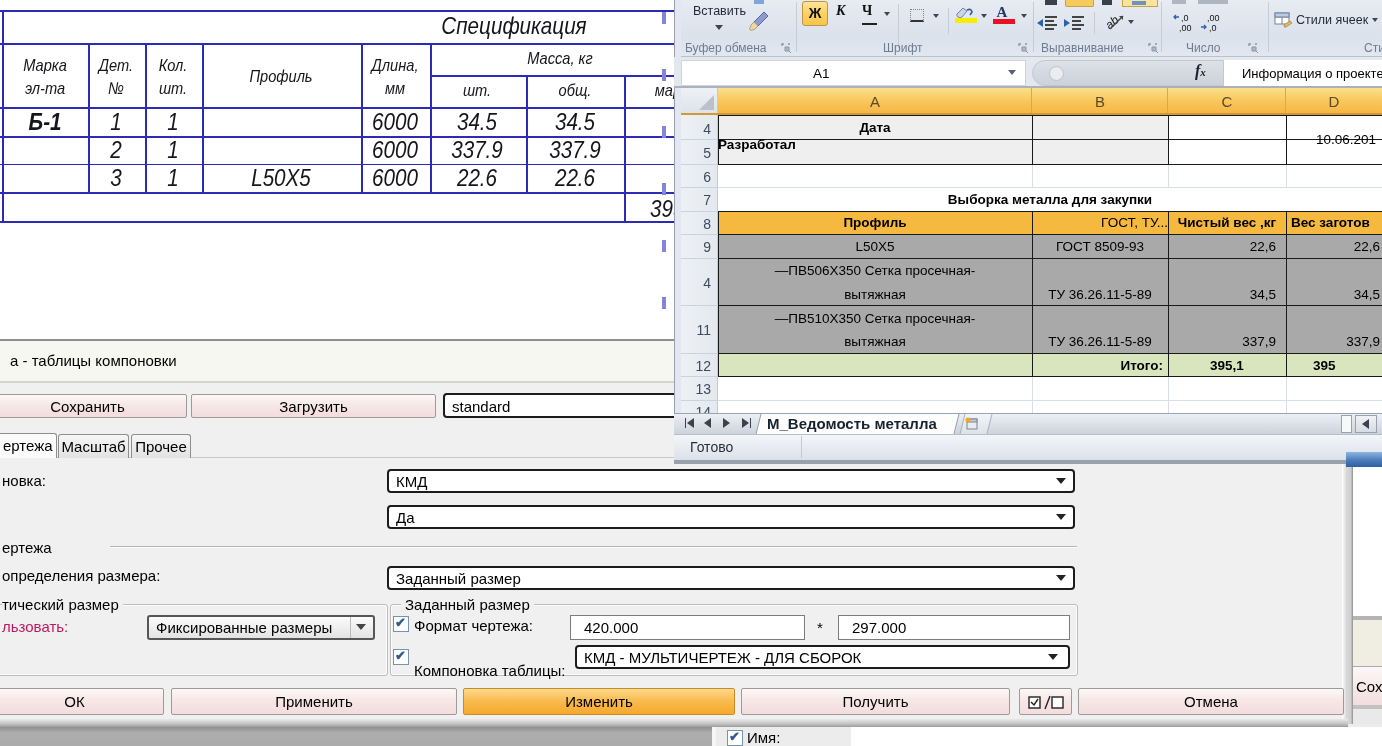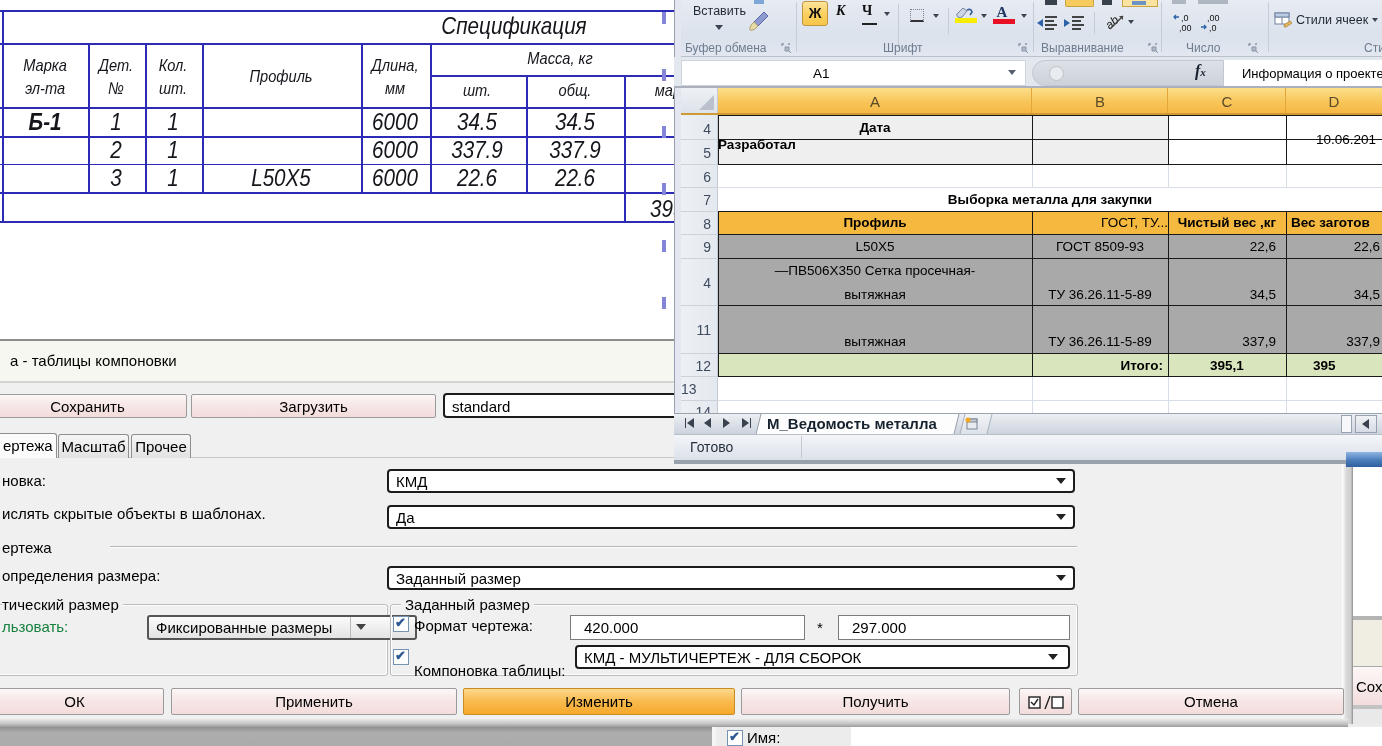--- a/index.html
+++ b/index.html
@@ -117,40 +117,39 @@
   <div class="a" style="left:58px;top:434px;width:71px;height:24px;box-sizing:border-box;border:1px solid #8e8e8e;border-bottom:none;border-radius:3px 3px 0 0;background:linear-gradient(180deg,#f6f6f6,#e2e2e2);font-size:15px;text-align:center;line-height:23px">Масштаб</div>
   <div class="a" style="left:131px;top:434px;width:60px;height:24px;box-sizing:border-box;border:1px solid #8e8e8e;border-bottom:none;border-radius:3px 3px 0 0;background:linear-gradient(180deg,#f6f6f6,#e2e2e2);font-size:15px;text-align:center;line-height:23px">Прочее</div>
   <div class="a" style="left:-20px;top:433px;width:77px;height:25px;box-sizing:border-box;border:1px solid #8e8e8e;border-bottom:none;border-radius:3px 3px 0 0;background:#fbfbfb;font-size:15px;line-height:24px;padding-left:22px">ертежа</div>
 
   <div class="lb" style="left:2px;top:472px">новка:</div>
   <div class="cmb" style="left:387px;top:469px;width:688px;height:24px">
         <span>КМД</span>
       </div>
   <div class="arr" style="left:1056px;top:478px"></div>
 
-  <div class="lb" style="left:2px;top:505px">ислять скрытые объекты в шаблонах.</div>
   <div class="cmb" style="left:387px;top:505px;width:688px;height:24px">
         <span>Да</span>
       </div>
   <div class="arr" style="left:1056px;top:514px"></div>
 
   <div class="lb" style="left:2px;top:539px">ертежа</div>
   <div class="a" style="left:110px;top:546px;width:967px;height:1px;background:#b5b5b5"></div>
   <div class="a" style="left:110px;top:547px;width:967px;height:1px;background:#fdfdfd"></div>
 
   <div class="lb" style="left:2px;top:567px">определения размера:</div>
   <div class="cmb" style="left:387px;top:566px;width:688px;height:24px">
         <span>Заданный размер</span>
       </div>
   <div class="arr" style="left:1056px;top:575px"></div>
 
   <div class="a" style="left:-20px;top:604px;width:408px;height:72px;box-sizing:border-box;border:1px solid #bcbcbc;border-radius:3px;box-shadow:inset 0 0 0 1px #fdfdfd"></div>
   <div class="lb" style="left:2px;top:596px;background:#f0f0f0;padding-right:4px">тический размер</div>
-  <div class="lb" style="left:2px;top:618px;color:#15803d">льзовать:</div>
-  <div class="a" style="left:147px;top:615px;width:270px;height:25px;box-sizing:border-box;border:2px solid #565656;border-radius:3px;background:linear-gradient(180deg,#fbfbfb,#e3e3e3);font-size:15px;line-height:21px;padding-left:7px;white-space:nowrap;overflow:hidden">Фиксированные размеры</div>
+  <div class="lb" style="left:2px;top:618px;color:#be185d">льзовать:</div>
+  <div class="a" style="left:147px;top:615px;width:228px;height:25px;box-sizing:border-box;border:2px solid #565656;border-radius:3px;background:linear-gradient(180deg,#fbfbfb,#e3e3e3);font-size:15px;line-height:21px;padding-left:7px;white-space:nowrap;overflow:hidden">Фиксированные размеры</div>
   <div class="a" style="left:350px;top:617px;width:1px;height:21px;background:#bbb"></div>
   <div class="arr" style="left:356px;top:624px;border-top-color:#444"></div>
 
   <div class="a" style="left:390px;top:604px;width:688px;height:72px;box-sizing:border-box;border:1px solid #bcbcbc;border-radius:3px;box-shadow:inset 0 0 0 1px #fdfdfd"></div>
   <div class="lb" style="left:401px;top:596px;background:#f0f0f0;padding:0 4px">Заданный размер</div>
   <div class="chk" style="left:393px;top:616px"></div>
   <div class="lb" style="left:414px;top:617px">Формат чертежа:</div>
   <div class="a" style="left:570px;top:615px;width:235px;height:25px;box-sizing:border-box;border:1px solid #7c7c7c;background:#fff;font-size:15px;line-height:23px;padding-left:13px">420.000</div>
   <div class="lb" style="left:817px;top:619px">*</div>
   <div class="a" style="left:838px;top:615px;width:232px;height:25px;box-sizing:border-box;border:1px solid #7c7c7c;background:#fff;font-size:15px;line-height:23px;padding-left:13px">297.000</div>
@@ -315,21 +314,21 @@
   <div class="a" style="left:7px;top:115px;width:37px;height:298px;background:linear-gradient(90deg,#edf0f4,#e4e9ef);border-right:1px solid #c3cad5;box-sizing:border-box"></div>
   <div class="a xt" style="left:7px;top:121px;width:30px;text-align:right;font-size:14px;color:#3e4b5e">4</div>
   <div class="a xt" style="left:7px;top:145px;width:30px;text-align:right;font-size:14px;color:#3e4b5e">5</div>
   <div class="a xt" style="left:7px;top:169px;width:30px;text-align:right;font-size:14px;color:#3e4b5e">6</div>
   <div class="a xt" style="left:7px;top:192px;width:30px;text-align:right;font-size:14px;color:#3e4b5e">7</div>
   <div class="a xt" style="left:7px;top:216px;width:30px;text-align:right;font-size:14px;color:#3e4b5e">8</div>
   <div class="a xt" style="left:7px;top:239px;width:30px;text-align:right;font-size:14px;color:#3e4b5e">9</div>
   <div class="a xt" style="left:7px;top:275px;width:30px;text-align:right;font-size:14px;color:#3e4b5e">4</div>
   <div class="a xt" style="left:7px;top:322px;width:30px;text-align:right;font-size:14px;color:#3e4b5e">11</div>
   <div class="a xt" style="left:7px;top:358px;width:30px;text-align:right;font-size:14px;color:#3e4b5e">12</div>
-  <div class="a xt" style="left:7px;top:381px;width:30px;font-size:14px;color:#3e4b5e">13</div>
+  <div class="a xt" style="left:7px;top:381px;width:30px;text-align:right;font-size:14px;color:#3e4b5e">13</div>
   <div class="a xt" style="left:7px;top:404px;width:30px;text-align:right;font-size:14px;color:#3e4b5e">14</div>
   <div class="a" style="left:7px;top:138.5px;width:37px;height:1px;background:#ccd2db"></div>
   <div class="a" style="left:7px;top:163.5px;width:37px;height:1px;background:#ccd2db"></div>
   <div class="a" style="left:7px;top:186.5px;width:37px;height:1px;background:#ccd2db"></div>
   <div class="a" style="left:7px;top:210.5px;width:37px;height:1px;background:#ccd2db"></div>
   <div class="a" style="left:7px;top:233.5px;width:37px;height:1px;background:#ccd2db"></div>
   <div class="a" style="left:7px;top:257.5px;width:37px;height:1px;background:#ccd2db"></div>
   <div class="a" style="left:7px;top:304.5px;width:37px;height:1px;background:#ccd2db"></div>
   <div class="a" style="left:7px;top:352.5px;width:37px;height:1px;background:#ccd2db"></div>
   <div class="a" style="left:7px;top:375.5px;width:37px;height:1px;background:#ccd2db"></div>
@@ -368,20 +367,21 @@
   <div class="a xt" style="left:617px;top:215px;font-weight:bold">Вес заготов</div>
   <div class="a xt" style="left:44px;top:239px;width:314px;text-align:center">L50X5</div>
   <div class="a xt" style="left:358px;top:239px;width:136px;text-align:center">ГОСТ 8509-93</div>
   <div class="a xt" style="left:494px;top:239px;width:108px;text-align:right">22,6</div>
   <div class="a xt" style="left:612px;top:239px;width:94px;text-align:right">22,6</div>
   <div class="a xt" style="left:44px;top:263px;width:314px;text-align:center">—ПВ506X350 Сетка просечная-</div>
   <div class="a xt" style="left:44px;top:287px;width:314px;text-align:center">вытяжная</div>
   <div class="a xt" style="left:358px;top:287px;width:136px;text-align:center">ТУ 36.26.11-5-89</div>
   <div class="a xt" style="left:494px;top:287px;width:108px;text-align:right">34,5</div>
   <div class="a xt" style="left:612px;top:287px;width:94px;text-align:right">34,5</div>
+  <div class="a xt" style="left:44px;top:311px;width:314px;text-align:center">—ПВ510X350 Сетка просечная-</div>
   <div class="a xt" style="left:44px;top:334px;width:314px;text-align:center">вытяжная</div>
   <div class="a xt" style="left:358px;top:334px;width:136px;text-align:center">ТУ 36.26.11-5-89</div>
   <div class="a xt" style="left:494px;top:334px;width:108px;text-align:right">337,9</div>
   <div class="a xt" style="left:612px;top:334px;width:94px;text-align:right">337,9</div>
   <div class="a xt" style="left:358px;top:358px;width:131px;text-align:right;font-weight:bold">Итого:</div>
   <div class="a xt" style="left:494px;top:358px;width:118px;text-align:center;font-weight:bold">395,1</div>
   <div class="a xt" style="left:639px;top:358px;font-weight:bold">395</div>
   <div class="a" style="left:44px;top:210.5px;width:664px;height:1px;background:#1a1a1a"></div>
   <div class="a" style="left:44px;top:233.5px;width:664px;height:1px;background:#1a1a1a"></div>
   <div class="a" style="left:44px;top:257.5px;width:664px;height:1px;background:#1a1a1a"></div>

